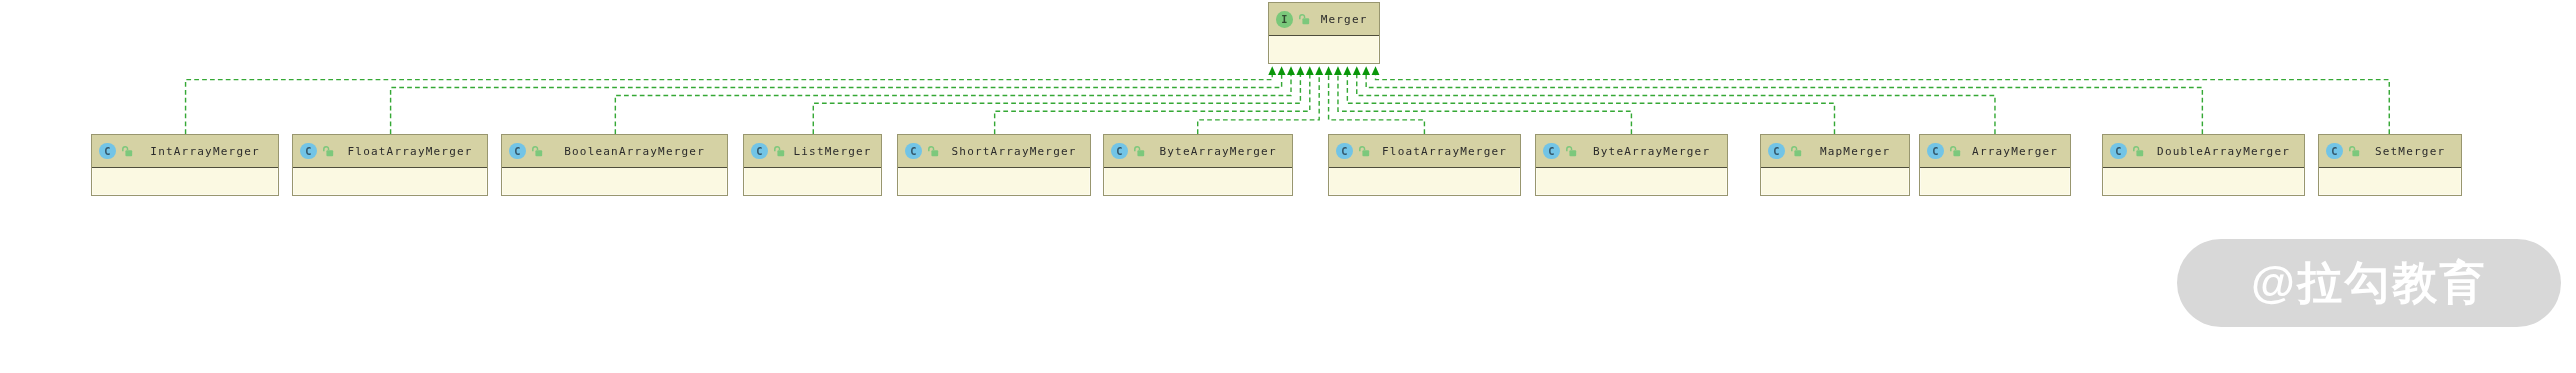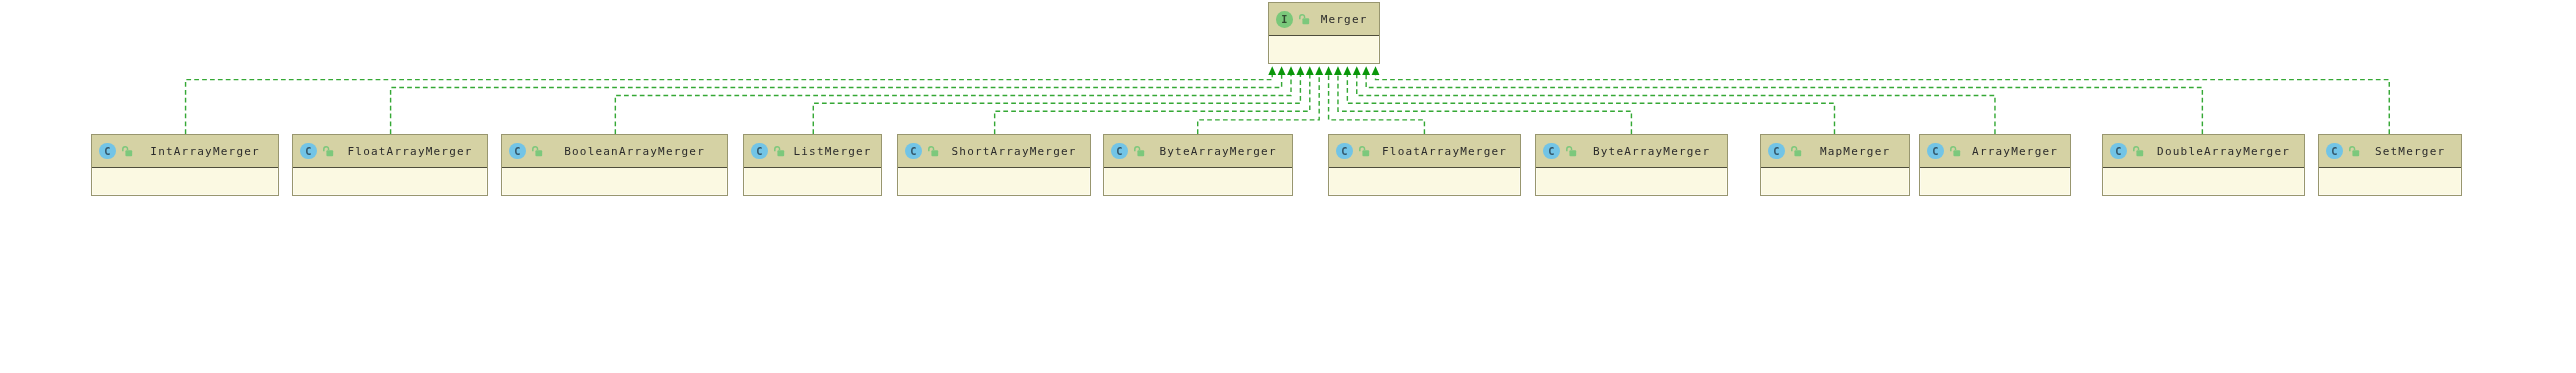--- a/index.html
+++ b/index.html
@@ -88,20 +88,23 @@
       <polyline points="2325,170 2325,131 1707.2727272727273,131 1707.2727272727273,95" class="edge"></polyline>
       <path d="M1707.2727272727273 84 L1702.2727272727273 95 L1712.2727272727273 95 Z" class="arrowhead"></path>
       <polyline points="2528.5,170 2528.5,121 1719.1818181818182,121 1719.1818181818182,95" class="edge"></polyline>
       <path d="M1719.1818181818182 84 L1714.1818181818182 95 L1724.1818181818182 95 Z" class="arrowhead"></path>
       <polyline points="2791.5,170 2791.5,111 1731.090909090909,111 1731.090909090909,95" class="edge"></polyline>
       <path d="M1731.090909090909 84 L1726.090909090909 95 L1736.090909090909 95 Z" class="arrowhead"></path>
       <polyline points="3028.5,170 3028.5,101 1743,101 1743,95" class="edge"></polyline>
       <path d="M1743 84 L1738 95 L1748 95 Z" class="arrowhead"></path>
     </svg>
 
+  <div id="watermark">
+    <span>@拉勾教育</span>
+  </div>
 <div class="node" style="left: 1268px; top: 2.4px; width: 112px; height: 62px; display: flex; flex-direction: column;">
       <div class="node-header" style="height: 33px;">
         <span class="kind-icon interface">I</span>
         <svg class="lock-icon" viewBox="0 0 16 16">
           <path class="shackle" d="M2.3 8 V5.1 a3 3 0 0 1 6 0 V6.3"></path>
           <rect class="lock-body" x="5.6" y="6.6" width="8.6" height="7.6" rx="1.3"></rect>
         </svg>
         <span class="node-label">Merger</span>
       </div>
       <div class="node-body"></div>

